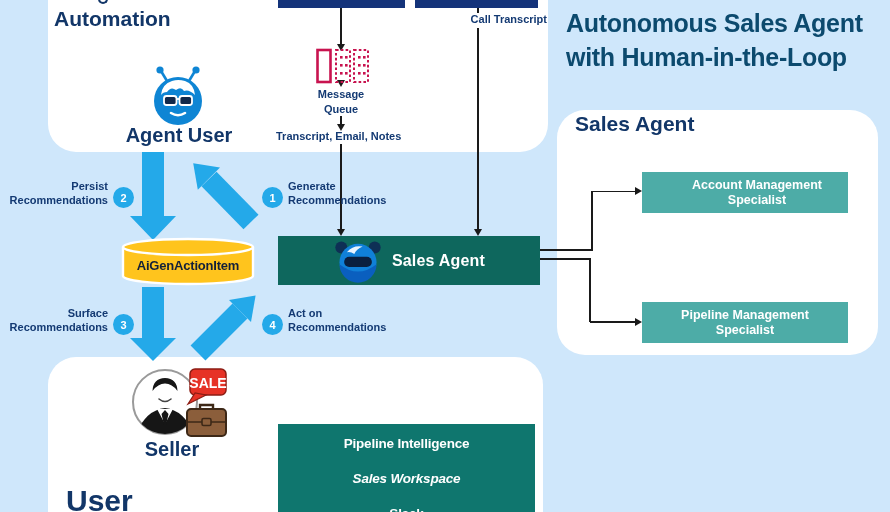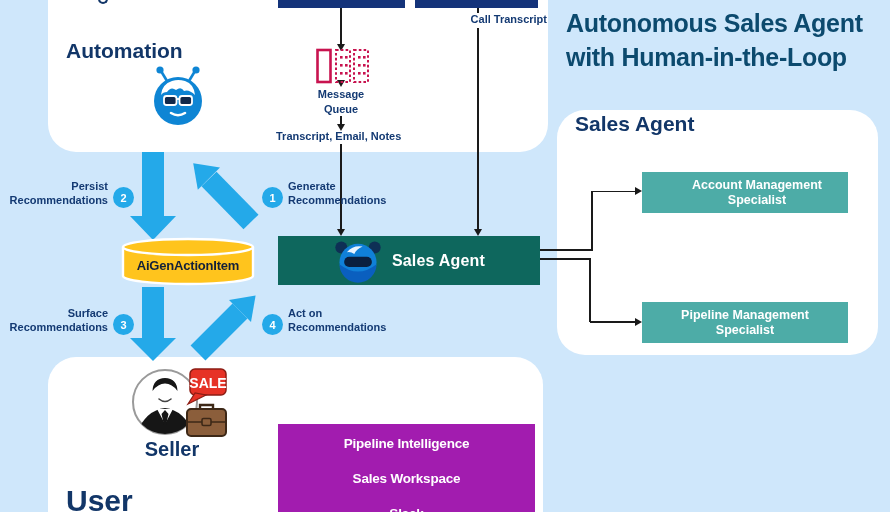--- a/index.html
+++ b/index.html
@@ -16,21 +16,21 @@
   .arrow-down{position:absolute;width:0;height:0;z-index:3;
     border-left:4.5px solid transparent;border-right:4.5px solid transparent;
     border-top:7px solid #1a1a1a;}
   .arrow-right{position:absolute;width:0;height:0;z-index:3;
     border-top:4.5px solid transparent;border-bottom:4.5px solid transparent;
     border-left:7px solid #1a1a1a;}
   .lbl-sm{position:absolute;font-size:11px;line-height:13.5px;color:#143a73;z-index:5;}
   .badge{position:absolute;width:21px;height:21px;border-radius:50%;background:#24a9e9;
     color:#fff;font-size:11px;display:flex;align-items:center;justify-content:center;z-index:5;}
   .heading{position:absolute;font-size:21px;color:#123668;z-index:5;}
-  .appbox{position:absolute;left:278px;width:257px;height:39px;background:#a21caf;color:#fff;
+  .appbox{position:absolute;left:278px;width:257px;height:39px;background:#0f766e;color:#fff;
     font-size:13.5px;display:flex;align-items:center;justify-content:center;z-index:4;letter-spacing:-0.2px;}
   .specialist{position:absolute;left:642px;width:206px;height:41px;background:#4daca7;color:#fff;
     font-size:12.5px;line-height:15px;display:flex;flex-direction:column;align-items:center;justify-content:center;
     text-align:center;z-index:4;}
   #title{position:absolute;left:566px;top:6px;width:320px;font-size:25px;line-height:34px;
     color:#0c4a6e;letter-spacing:-0.3px;z-index:5;}
   #frag{position:absolute;left:98px;top:-2px;width:10px;height:6px;
     border:2.5px solid #123668;border-top:none;border-radius:0 0 7px 7px;z-index:5;}
   #cyl-label{position:absolute;left:120px;top:258px;width:136px;text-align:center;
     font-size:13px;color:#13203a;z-index:5;letter-spacing:-0.2px;}
@@ -47,38 +47,39 @@
   <div class="panel" style="left:48px;top:-60px;width:500px;height:212px;"></div>
   <div class="panel" style="left:557px;top:110px;width:321px;height:245px;"></div>
   <div class="panel" style="left:48px;top:357px;width:495px;height:200px;"></div>
 
   <div id="title">
     <div>Autonomous Sales Agent</div>
     <div>with Human-in-the-Loop</div>
   </div>
 
   <div id="frag"></div>
-  <div class="heading" style="left:66px;top:7px;margin-top:32px;">Automation</div>
+  <div class="heading" style="left:54px;top:7px;">Automation</div>
 
   <div class="navybox" style="left:278px;top:-14px;width:127px;height:22px;"></div>
   <div class="navybox" style="left:415px;top:-14px;width:123px;height:22px;"></div>
   <div class="lbl-sm" style="left:427px;top:13px;width:120px;text-align:right;">Call Transcript</div>
 
   <svg class="abs" style="left:148px;top:63px;z-index:5;" width="60" height="64" viewBox="0 0 60 64">
     <line x1="19" y1="18" x2="13" y2="8" stroke="#0e85d4" stroke-width="2.6"></line>
     <line x1="41" y1="18" x2="47" y2="8" stroke="#0e85d4" stroke-width="2.6"></line>
     <circle cx="12" cy="7" r="3.6" fill="#0e85d4"></circle>
     <circle cx="48" cy="7" r="3.6" fill="#0e85d4"></circle>
     <circle cx="30" cy="38" r="24" fill="#0e85d4"></circle>
     <path d="M13,32 Q14,21 24,18 Q30,16 37,18 Q46,21 47,32 Q41,26 36,28 Q33,23 28,27 Q23,23 19,29 Q15,29 13,32 Z" fill="#ffffff"></path>
     <rect x="16" y="33" width="12.5" height="9" rx="2.5" fill="#12294b" stroke="#fff" stroke-width="1.8"></rect>
     <rect x="31.5" y="33" width="12.5" height="9" rx="2.5" fill="#12294b" stroke="#fff" stroke-width="1.8"></rect>
     <line x1="28.5" y1="36" x2="31.5" y2="36" stroke="#fff" stroke-width="1.8"></line>
     <path d="M23,50 Q30,54.5 37,50" stroke="#fff" stroke-width="2.6" fill="none" stroke-linecap="round"></path>
   </svg>
+  <div class="abs" style="left:119px;top:124px;width:120px;text-align:center;font-size:20px;color:#123668;z-index:5;">Agent User</div>
 
   <svg class="abs" style="left:316px;top:48px;z-index:5;" width="54" height="36" viewBox="0 0 54 36">
     <rect x="1.5" y="2" width="13" height="32" fill="none" stroke="#c8134f" stroke-width="2.6"></rect>
     <rect x="20" y="2" width="14" height="32" fill="none" stroke="#c8134f" stroke-width="2" stroke-dasharray="2.6 2.2"></rect>
     <rect x="38" y="2" width="14" height="32" fill="none" stroke="#c8134f" stroke-width="2" stroke-dasharray="2.6 2.2"></rect>
     <g fill="#c8134f">
       <rect x="24" y="8" width="2.6" height="2.6"></rect>
         <rect x="29" y="8" width="2.6" height="2.6"></rect>
       <rect x="24" y="16" width="2.6" height="2.6"></rect>
         <rect x="29" y="16" width="2.6" height="2.6"></rect>
@@ -205,16 +206,16 @@
       <path d="M72,48 v-5 h13 v5" fill="none" stroke="#3d2817" stroke-width="2.4"></path>
       <rect x="59" y="47" width="39" height="27" rx="4" fill="#8b5e3b" stroke="#3d2817" stroke-width="2"></rect>
       <line x1="59" y1="60" x2="98" y2="60" stroke="#3d2817" stroke-width="1.6"></line>
       <rect x="74" y="56.5" width="9" height="7" rx="1.5" fill="#8b5e3b" stroke="#3d2817" stroke-width="1.6"></rect>
     </g>
   </svg>
   <div class="abs" style="left:112px;top:438px;width:120px;text-align:center;font-size:20px;color:#123668;z-index:5;">Seller</div>
   <div class="abs" style="left:66px;top:484px;font-size:30px;color:#123668;z-index:5;">User</div>
 
   <div class="appbox" style="top:424px;">Pipeline Intelligence</div>
-  <div class="appbox" style="top:459px;">Sales Workspace</div>
+  <div class="appbox" style="top:459px;font-style:italic;">Sales Workspace</div>
   <div class="appbox" style="top:494px;">Slack</div>
 
 </div>
 
 </body></html>

